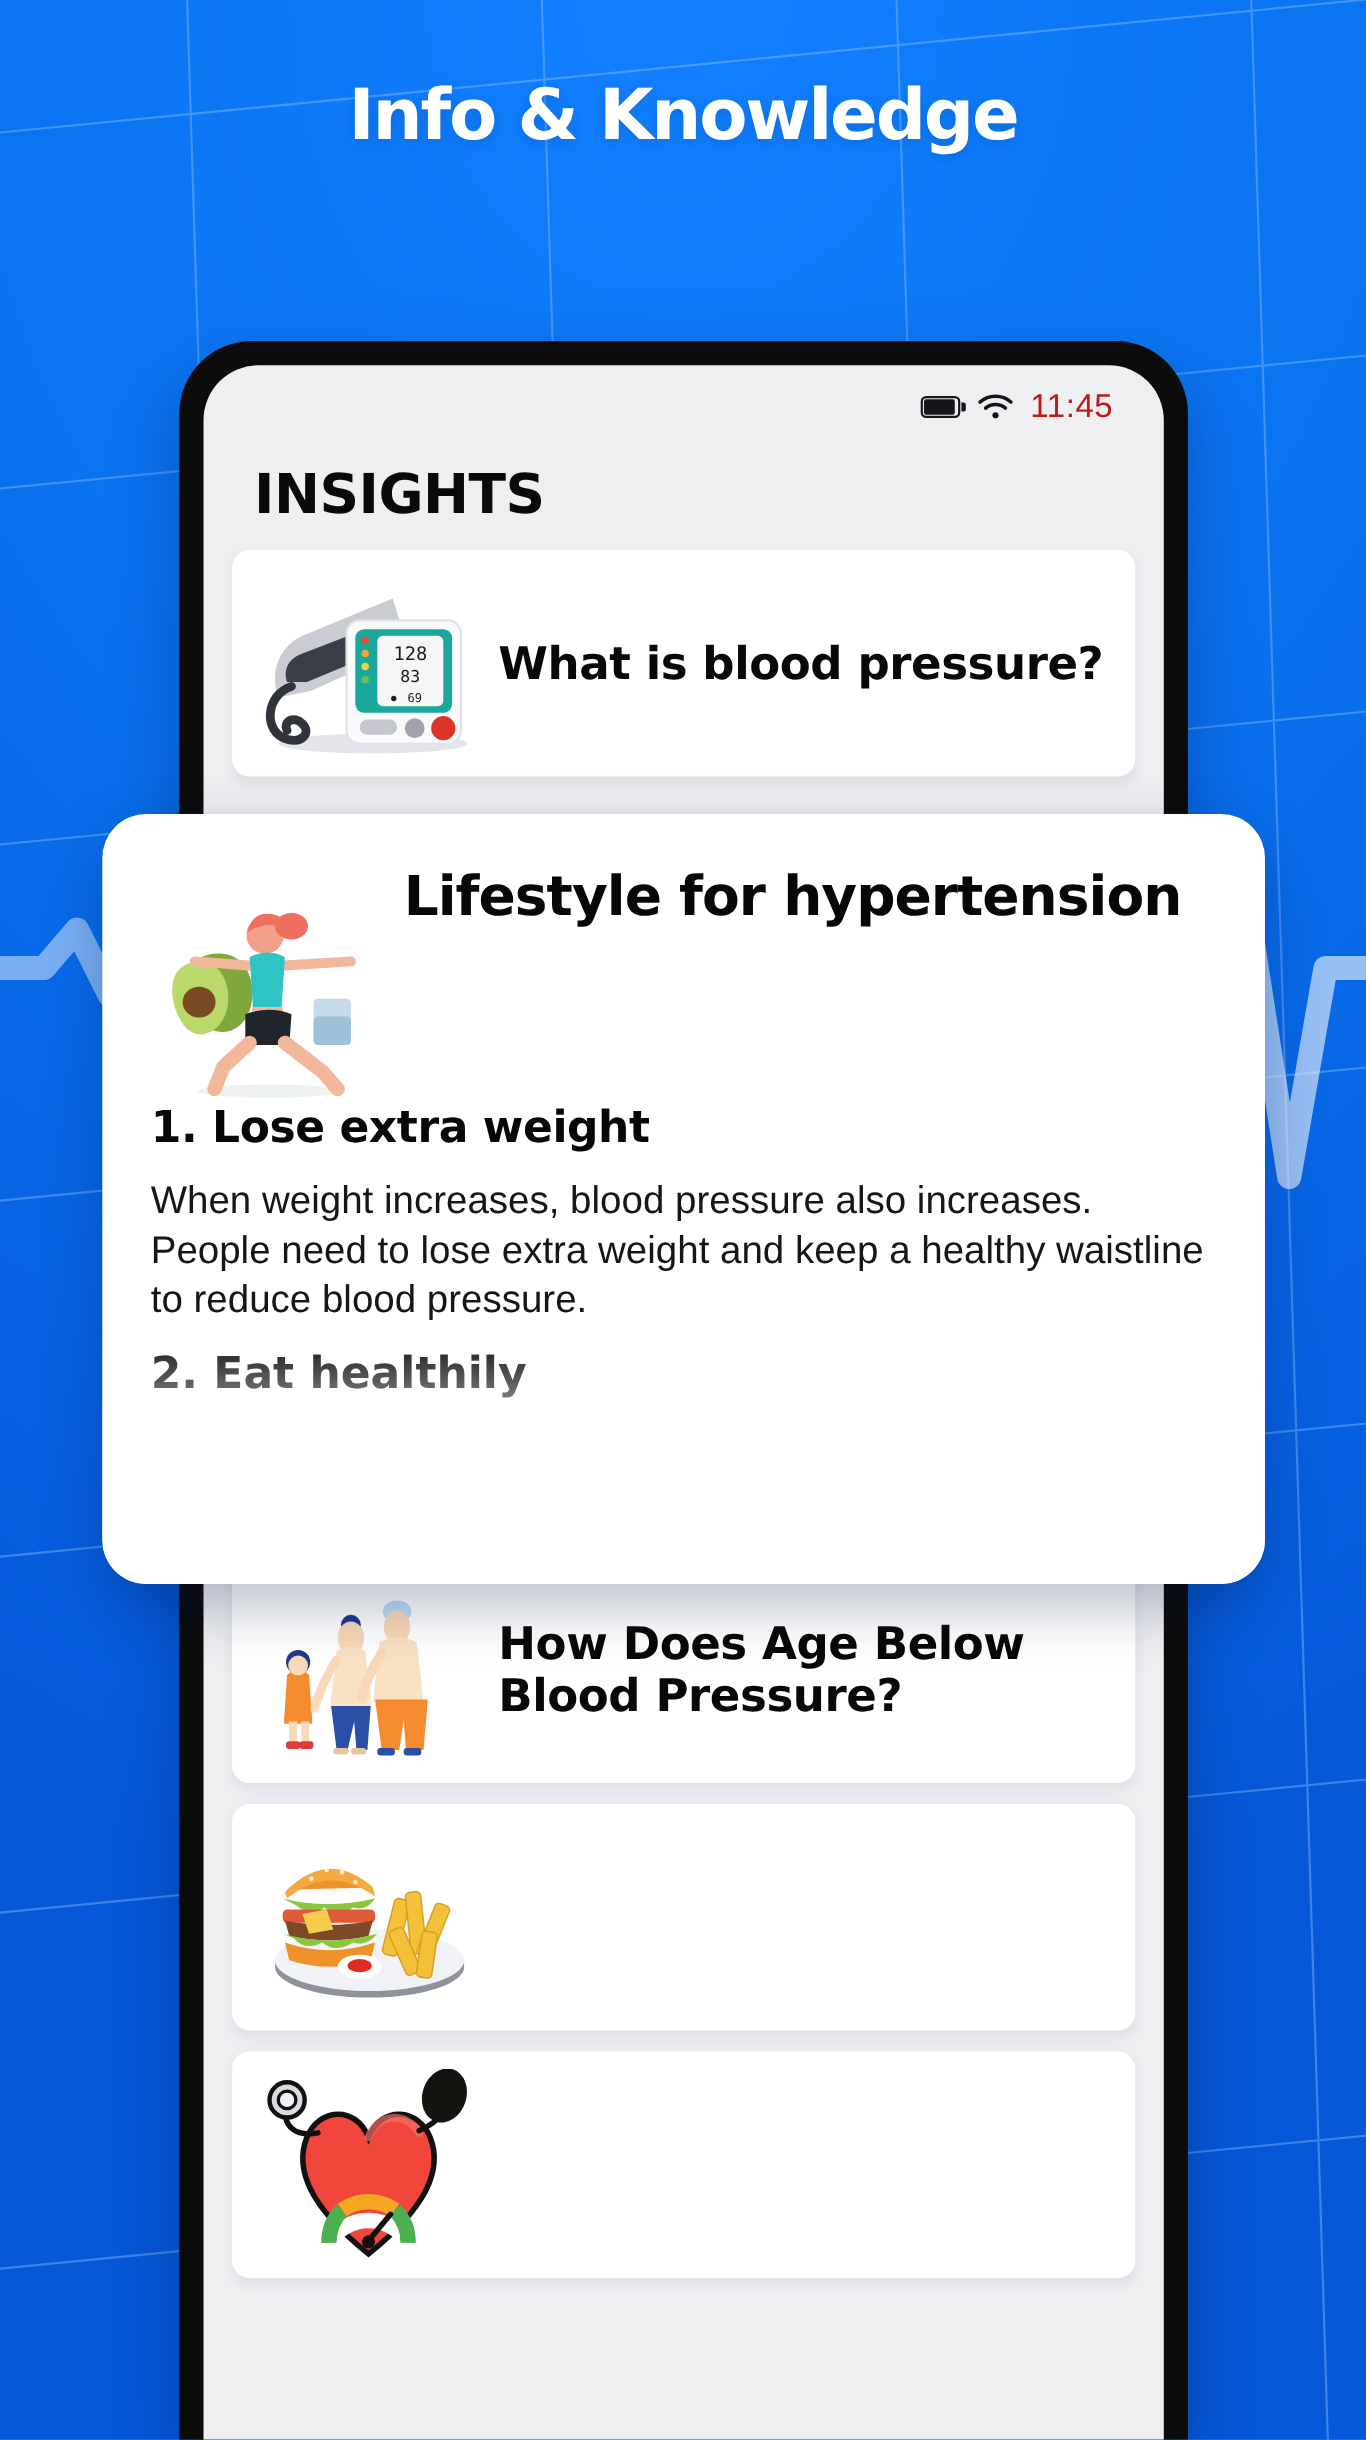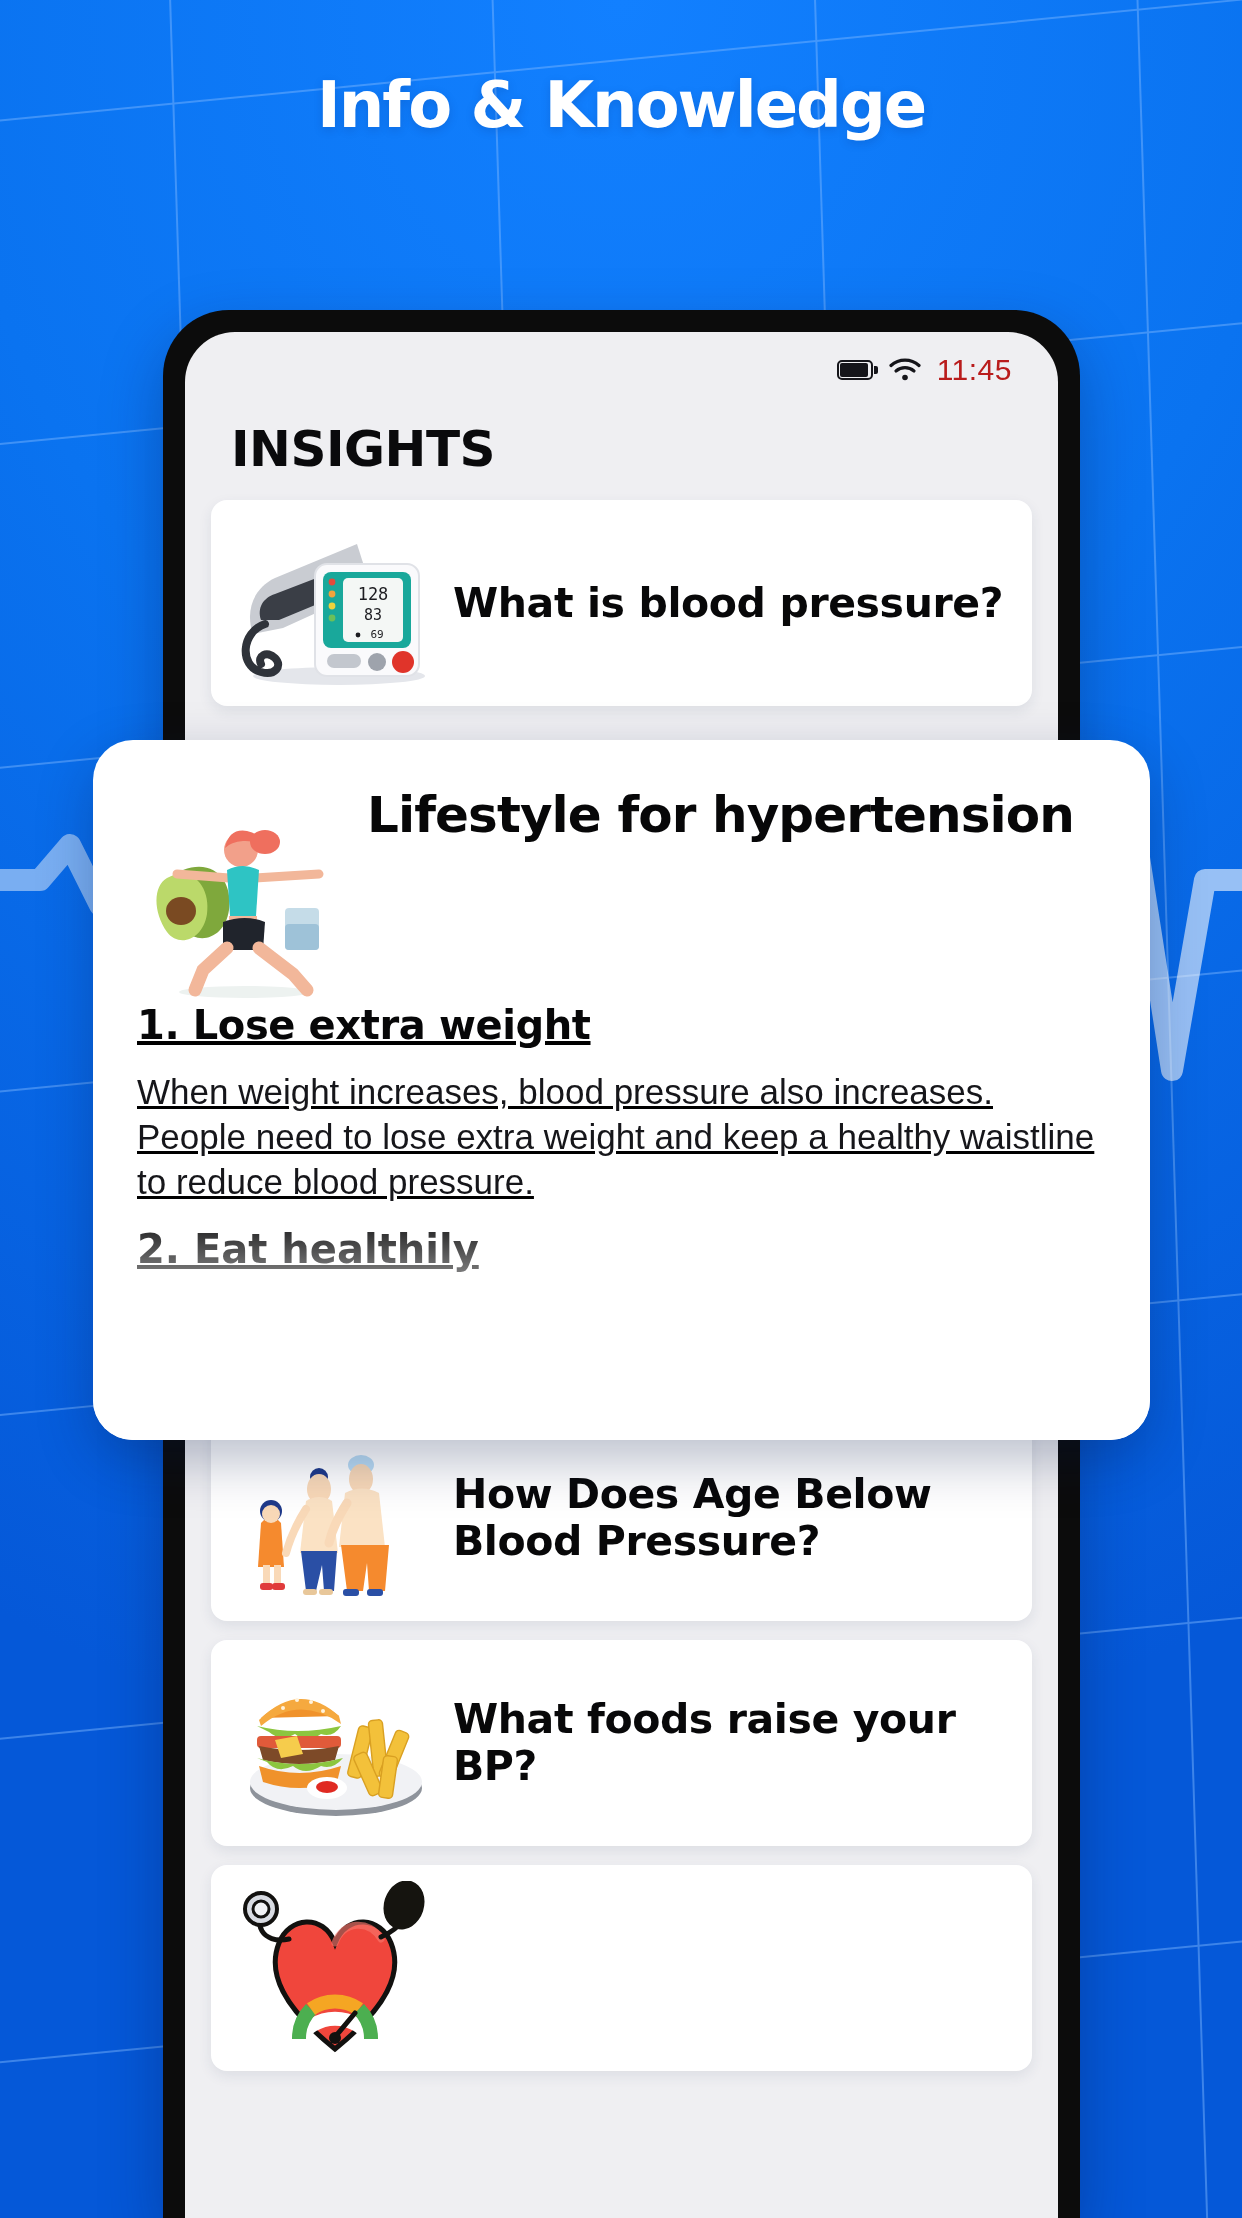--- a/index.html
+++ b/index.html
@@ -332,21 +332,20 @@
               <rect x="122" y="70" width="14" height="52" rx="4" transform="rotate(14 129 96)"></rect>
               <rect x="140" y="64" width="14" height="56" rx="4" transform="rotate(-6 147 92)"></rect>
               <rect x="156" y="74" width="14" height="50" rx="4" transform="rotate(22 163 99)"></rect>
               <rect x="130" y="96" width="14" height="44" rx="4" transform="rotate(-24 137 118)"></rect>
               <rect x="150" y="100" width="14" height="42" rx="4" transform="rotate(8 157 121)"></rect>
             </g>
             <ellipse cx="96" cy="132" rx="20" ry="11" fill="#FFFFFF"></ellipse>
             <ellipse cx="96" cy="131" rx="11" ry="6" fill="#E02A22"></ellipse>
           </svg>
         </div>
-        <div class="art-title">What foods raise your BP?</div>
       </div>
 
       <div class="article-card">
         <div class="art-thumb">
           <svg viewBox="0 0 210 175">
             <path d="M104 168 C52 126 36 92 48 62 C58 36 92 32 104 62 C116 32 150 36 160 62 C172 92 156 126 104 168 Z" fill="#F0463C" stroke="#12110F" stroke-width="5"></path>
             <path d="M104 62 C112 40 138 38 150 58" fill="none" stroke="#F7756A" stroke-width="7" stroke-linecap="round" opacity=".65"></path>
             <path d="M58 58 C30 64 22 40 34 30" fill="none" stroke="#12110F" stroke-width="5" stroke-linecap="round"></path>
             <circle cx="30" cy="28" r="16" fill="#D8DBE2" stroke="#12110F" stroke-width="4"></circle>
             <circle cx="30" cy="28" r="8" fill="#F0F1F4" stroke="#12110F" stroke-width="3"></circle>
@@ -396,21 +395,21 @@
           <rect x="148" y="96" width="34" height="42" rx="4" fill="#BFD8E6" opacity=".9"></rect>
           <rect x="148" y="112" width="34" height="26" rx="4" fill="#9EC2D8"></rect>
         </svg>
       </div>
 
       <div class="modal-body">
         <div class="modal-title">Lifestyle for hypertension</div>
       </div>
     </div>
 
-    <div class="modal-lower" style="margin-left:0;text-decoration:underline;">
+    <div class="modal-lower" style="margin-left:0;">
       <div class="modal-h2">1. Lose extra weight</div>
       <div class="modal-p">When weight increases, blood pressure also increases. People need to lose extra weight and keep a healthy waistline to reduce blood pressure.</div>
       <div class="modal-h2b">2. Eat healthily</div>
     </div>
 
   </div>
   <div class="fade-mask"></div>
 </div>
 
 </body></html>

